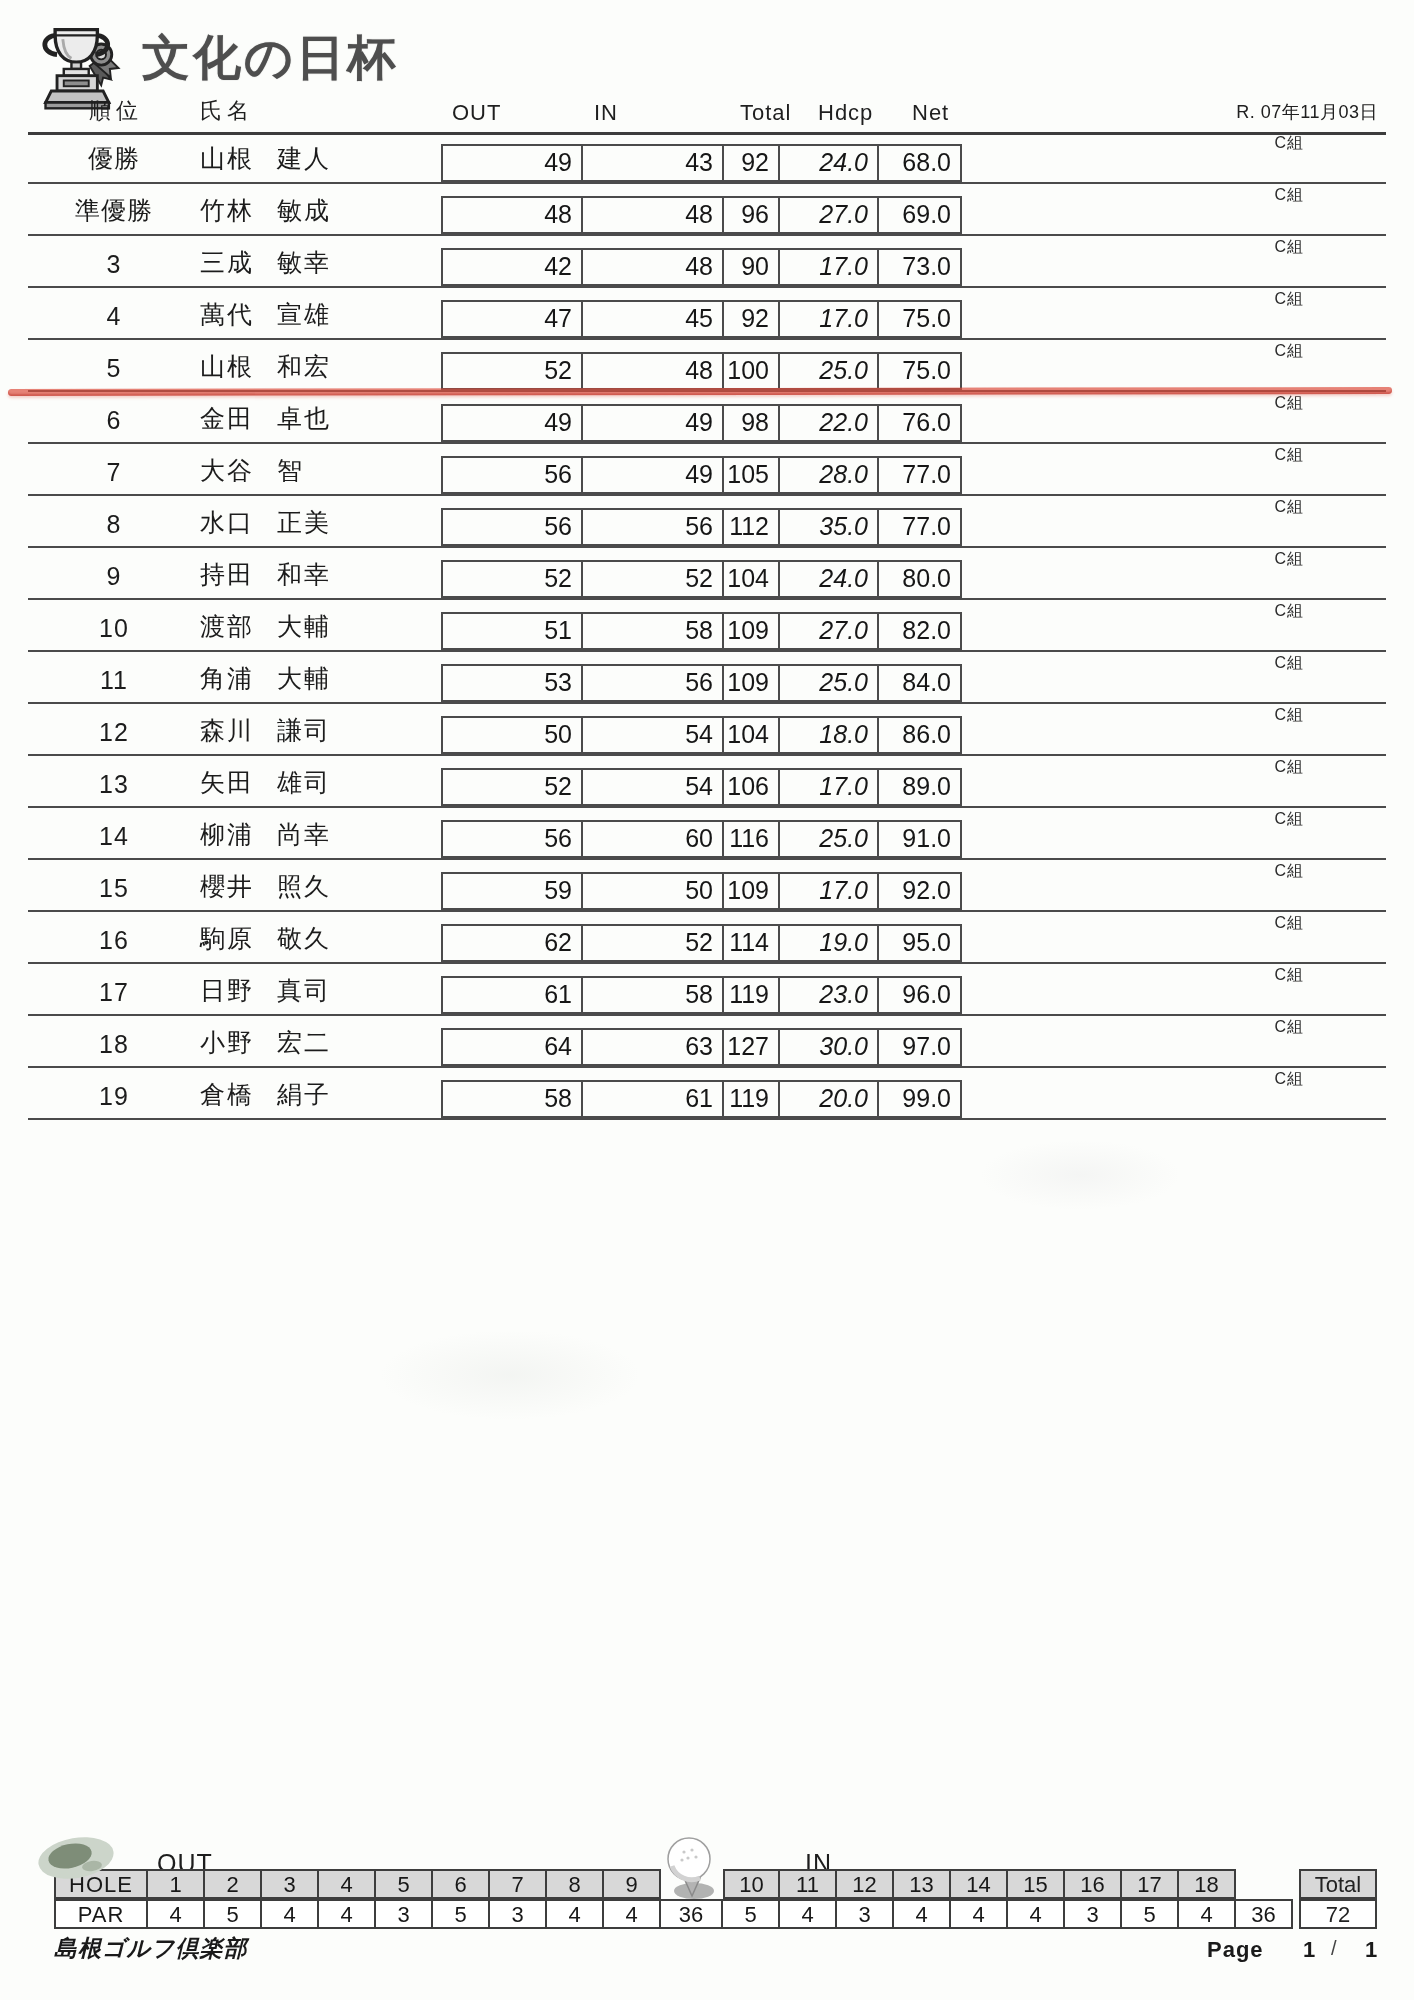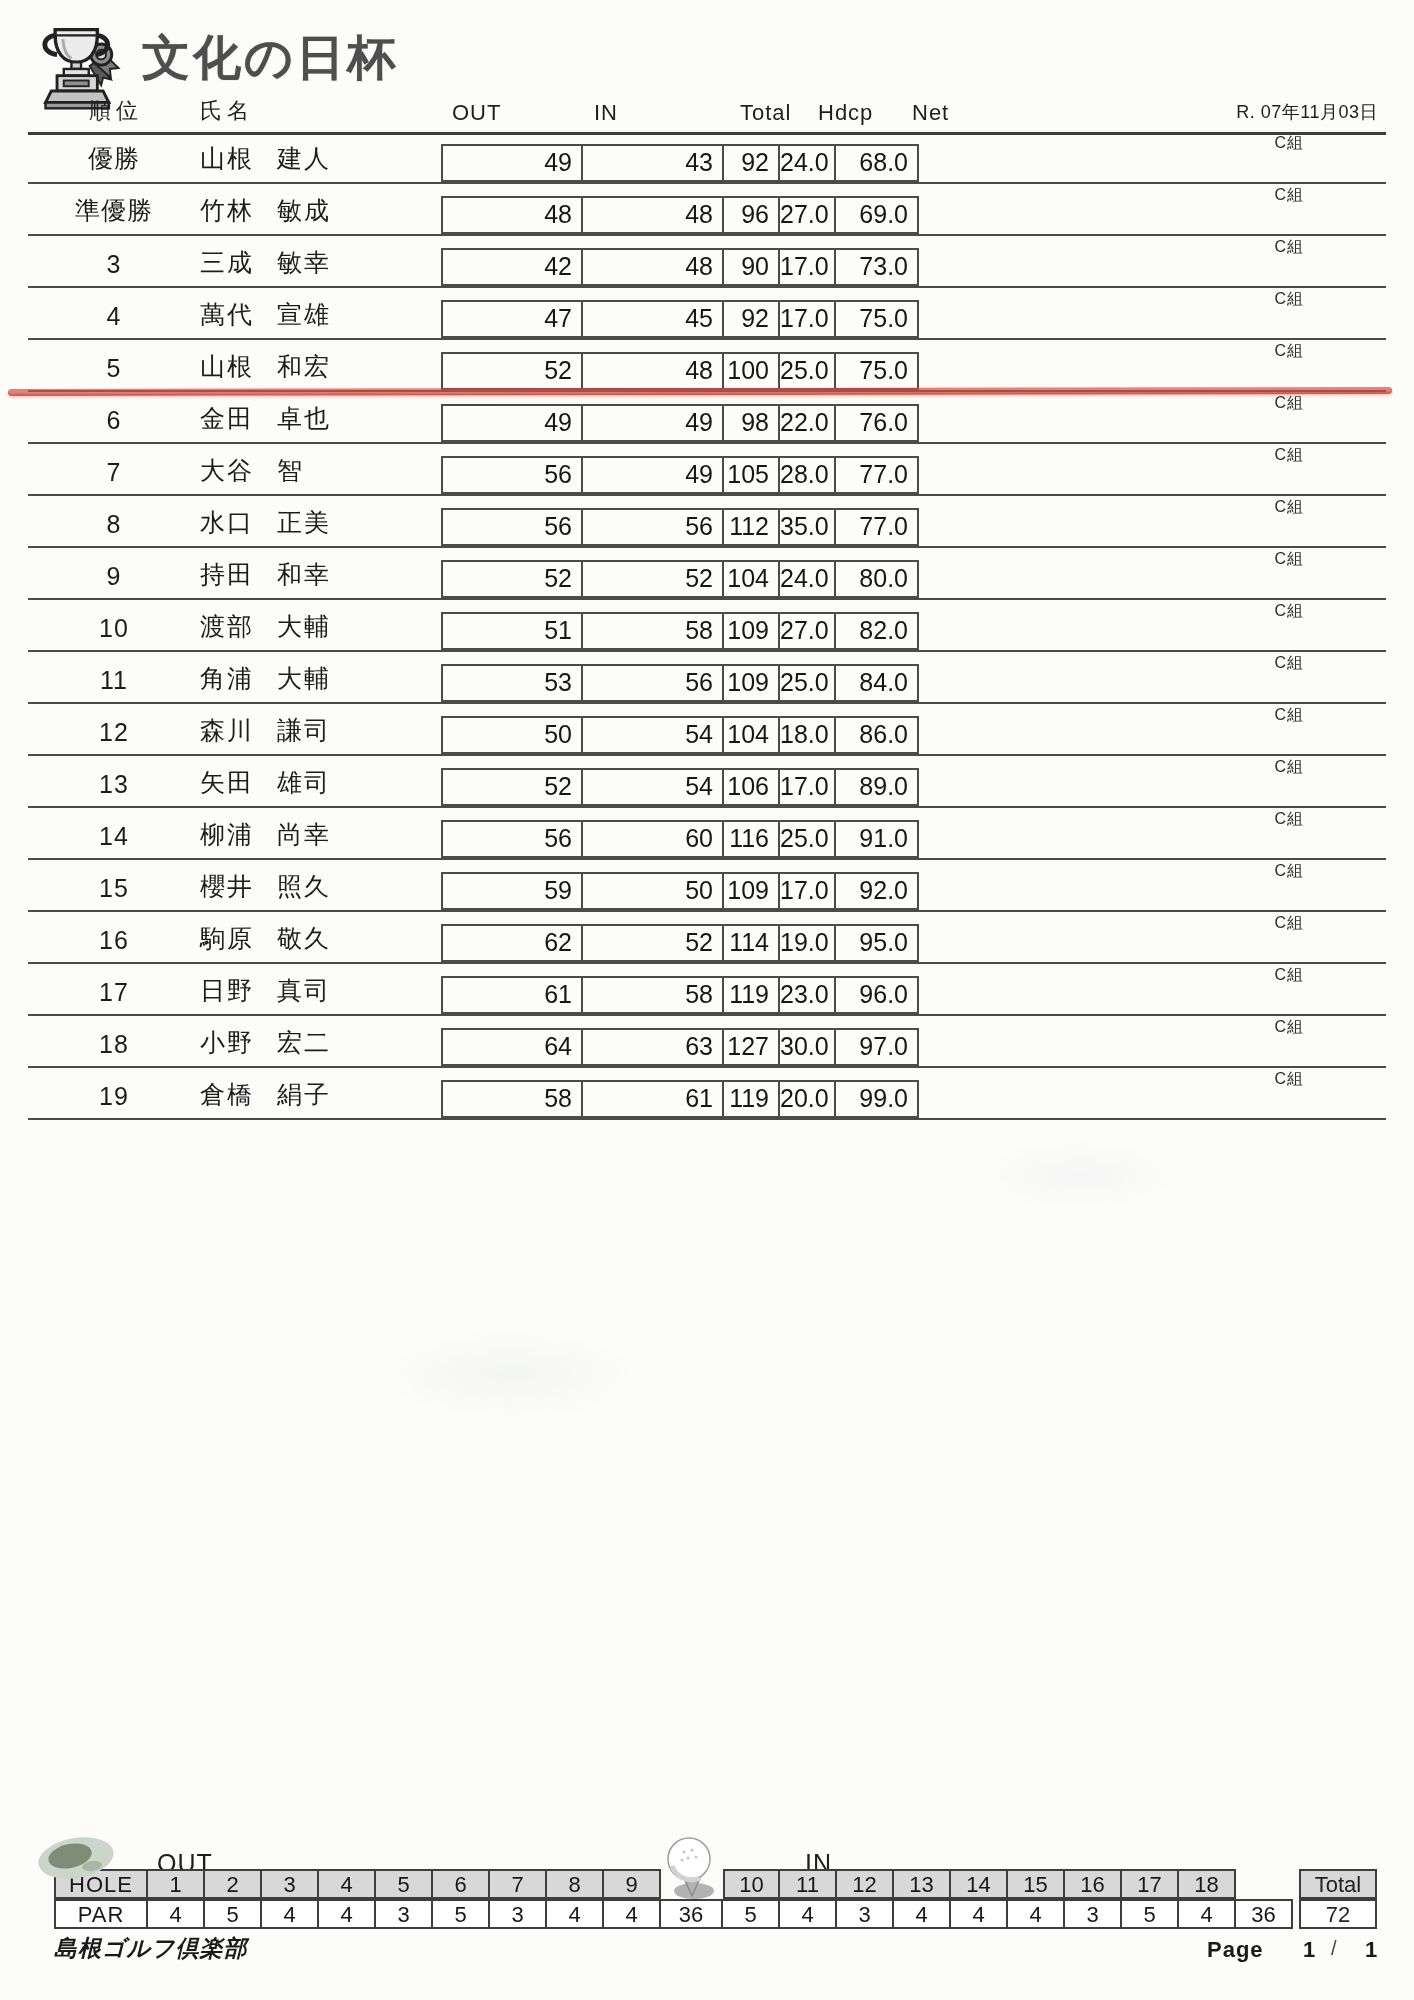--- a/index.html
+++ b/index.html
@@ -34,21 +34,21 @@
   .cgroup{position:absolute;top:1px;right:82px;font-size:16px;color:#2b2b2b;letter-spacing:1px;}
   .rank{position:absolute;left:30px;width:112px;bottom:7px;text-align:center;
     font-size:25px;color:#1c1c1c;letter-spacing:1px;}
   .pname{position:absolute;left:172px;bottom:7px;font-size:25px;color:#1c1c1c;
     letter-spacing:2px;word-spacing:14px;white-space:pre;}
   .boxes{position:absolute;left:413px;bottom:0;height:38px;display:flex;}
   .cell{box-sizing:border-box;border:2px solid #4b4b4b;margin-left:-2px;
     text-align:right;padding-right:9px;font-size:25px;line-height:33px;color:#161616;}
   .cell:first-child{margin-left:0;}
   .w-out{width:142px;} .w-in{width:143px;} .w-total{width:58px;}
-  .w-hdcp{width:58px;} .w-net{width:85px;}
+  .w-hdcp{width:101px;font-style:italic;} .w-net{width:85px;}
   
   .redline{position:absolute;left:8px;top:388px;width:1384px;height:7px;
     background:rgba(221,77,61,.7);border-radius:4px;
     box-shadow:0 2px 3px rgba(221,77,61,.25), inset 0 -2px 2px rgba(180,40,30,.45);
     transform:rotate(-.08deg);}
   
   .green-icon{position:absolute;left:36px;top:1834px;width:86px;height:52px;z-index:2;}
   .ball-icon{position:absolute;left:660px;top:1836px;width:60px;height:66px;z-index:3;}
   .sec-label{position:absolute;font-size:25px;color:#1d1d1d;letter-spacing:1px;}
   .out-label{left:157px;top:1849px;}

